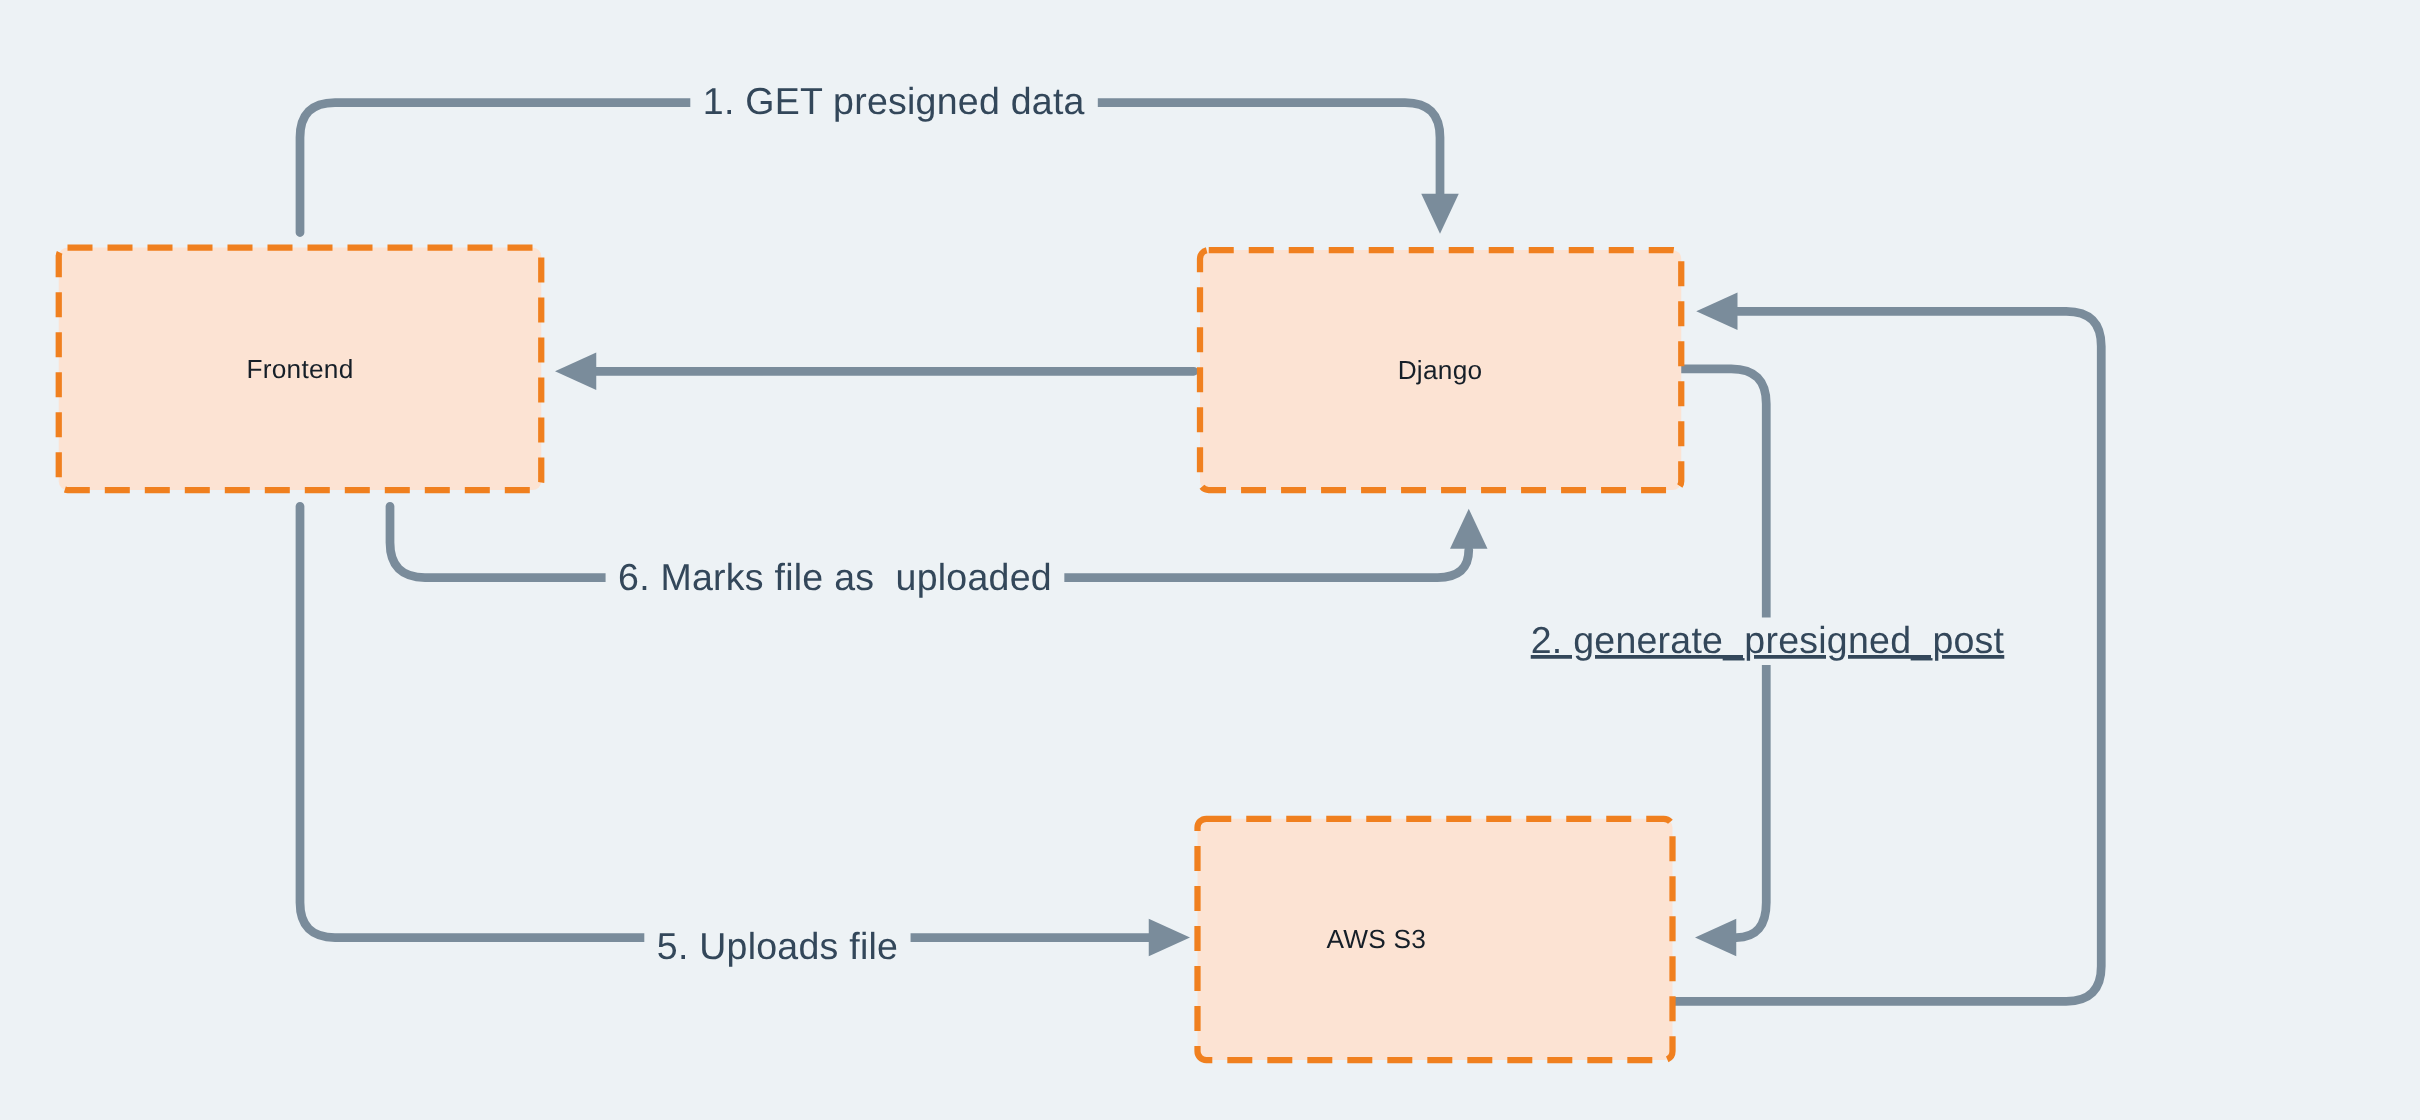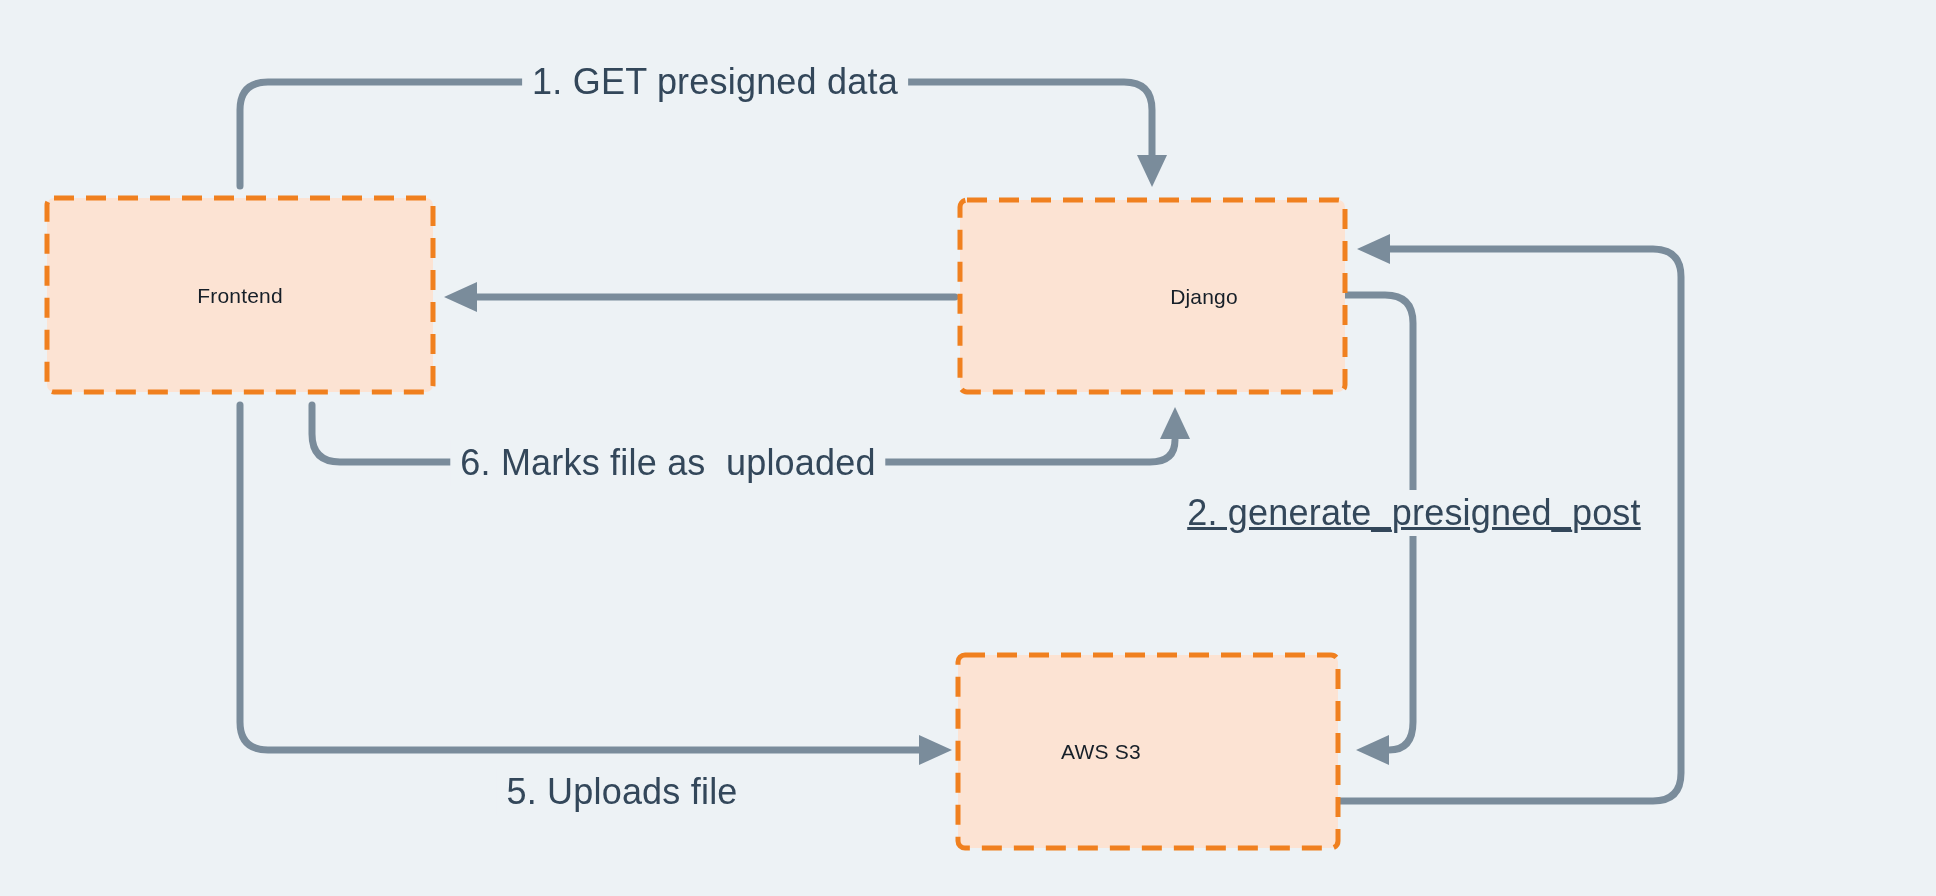--- a/index.html
+++ b/index.html
@@ -40,21 +40,21 @@
     position: absolute;
     transform: translate(-50%, -50%);
     font-size: 21px;
     color: var(--node-label-text);
     letter-spacing: 0.2px;
     white-space: pre;
   }
   .edge-label {
     position: absolute;
     transform: translate(-50%, -50%);
-    font-size: 36px;
+    font-size: 30px;
     color: var(--edge-label-text);
     background: var(--background);
     padding: 2px 10px;
     white-space: pre;
     letter-spacing: 0.2px;
   }
 </style>
 </head>
 <body>
 
@@ -79,21 +79,21 @@
 
     <path class="edge-path" d="M 240 405 L 240 722 Q 240 750 268 750 L 920 750"></path>
     <polygon class="arrowhead" points="952,750 919,735 919,765"></polygon>
 
     <rect class="node-rect" x="47" y="198" width="386" height="194" rx="7"></rect>
     <rect class="node-rect" x="960" y="200" width="385" height="192" rx="7"></rect>
     <rect class="node-rect" x="958" y="655" width="380" height="193" rx="7"></rect>
   </svg>
 
   <div class="node-label" style="left:240px; top:296px;">Frontend</div>
-  <div class="node-label" style="left:1204px; top:297px;">Django</div>
+  <div class="node-label" style="left:1152px; top:297px;">Django</div>
   <div class="node-label" style="left:1101px; top:752px;">AWS S3</div>
 
   <div class="edge-label" style="left:715px; top:82px;">1. GET presigned data</div>
   <div class="edge-label" style="left:1414px; top:513px;text-decoration:underline;">2. generate_presigned_post</div>
-  <div class="edge-label" style="left:622px; top:792px;text-align:center;">5. Uploads file</div>
+  <div class="edge-label" style="left:622px; top:758px;text-align:center;">5. Uploads file</div>
   <div class="edge-label" style="left:668px; top:463px;">6. Marks file as  uploaded</div>
 
 </div>
 
 </body></html>

